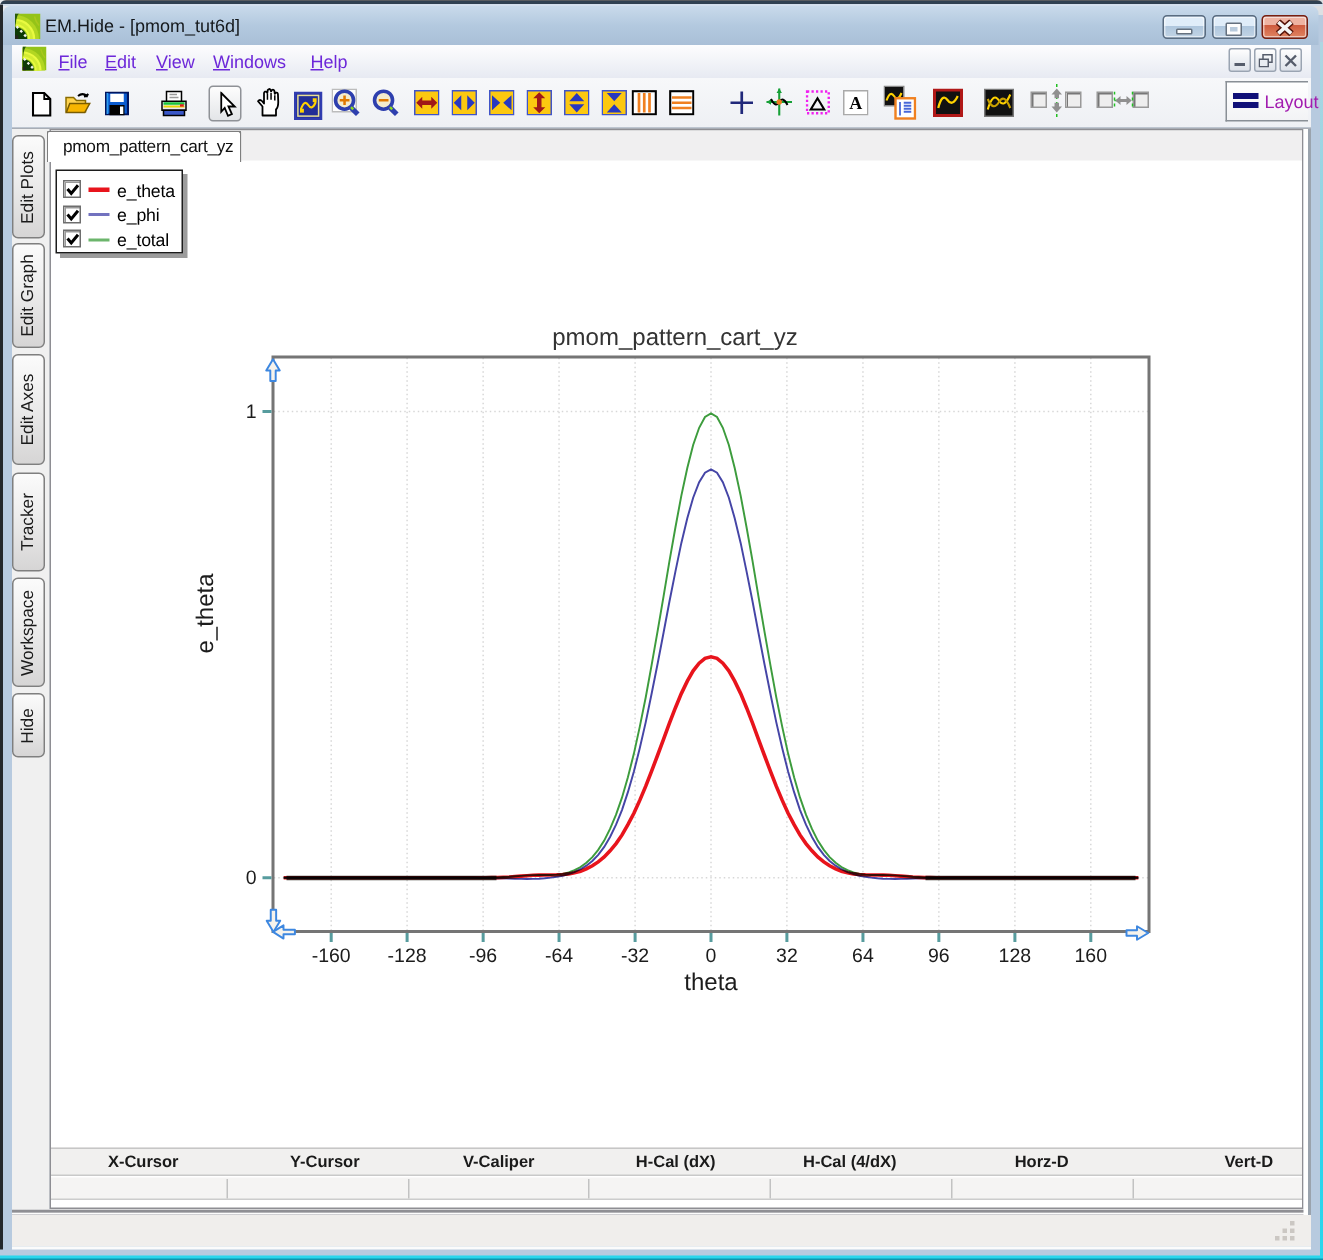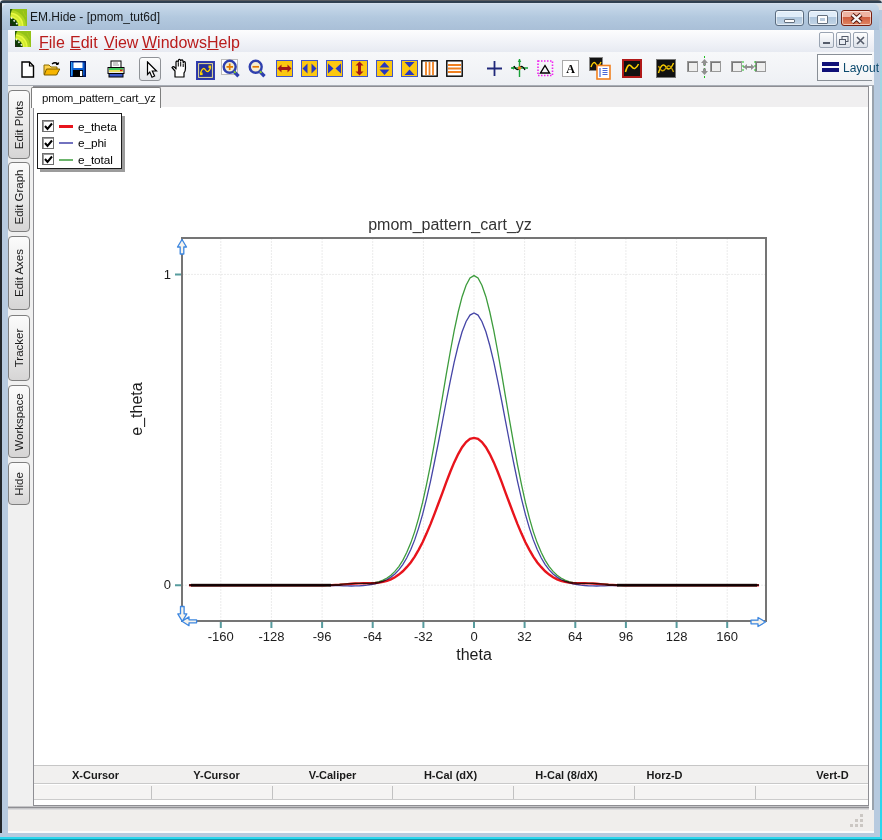--- a/index.html
+++ b/index.html
@@ -18,21 +18,21 @@
 
 .aero{top:10px;height:16px;border:1px solid #5a6c80;border-radius:3px;box-shadow:inset 0 0 0 1px rgba(255,255,255,.55)}
 #btnmin{left:775px;width:29px;background:linear-gradient(#e0edf9 45%,#aec6dd 45%,#c2d4e5)}
 #btnmax{left:808px;width:30px;background:linear-gradient(#e0edf9 45%,#aec6dd 45%,#c2d4e5)}
 #btncls{left:841px;width:31px;background:linear-gradient(#efb3a2 40%,#ce5a3d 40%,#e08562);border-color:#781e0e}
 #minbar{left:784px;top:19px;width:11px;height:4px;background:#fdfdfd;border:1px solid #64707e;border-radius:1px}
 #maxsq{left:817px;top:15px;width:11px;height:9px;background:#fdfdfd;border:1px solid #64707e;border-radius:1px}
 #maxsq i{position:absolute;left:2px;top:2px;width:5px;height:3px;background:#b8cadc;display:block}
 
 #menubar{left:8px;top:30px;width:866px;height:22px;background:linear-gradient(#fdfdfe,#e7eaf2);font-size:12px;color:#101010}
-.mi{position:absolute;top:34px;font-size:16px;color:#b91c1c}
+.mi{position:absolute;top:34px;font-size:12px;color:#6d28d9}
 .mi u{text-decoration:underline}
 
 .mdib{top:1px;width:15px;height:16px;border:1px solid #9aa4b2;border-radius:2px;background:linear-gradient(#fefefe,#dde2ea)}
 
 #toolbar{left:8px;top:52px;width:866px;height:34px;background:linear-gradient(#f7f8fa,#eef0f4);border-bottom:1px solid #a8adb5}
 
 #sidebar{left:8px;top:86px;width:25px;height:720px;background:#f0f0f0}
 #content{left:33px;top:86px;width:836px;height:720px;background:#fff;border:1px solid #8e8e93}
 #tabstrip{left:34px;top:87px;width:834px;height:20px;background:#f0eff0}
 #activetab{left:31px;top:87px;width:130px;height:21px;background:#fff;border:1px solid #7e7e7e;border-bottom:none;border-radius:2px 2px 0 0;font-size:11.5px;letter-spacing:-0.2px;color:#111;padding:4px 0 0 10px}
@@ -250,21 +250,21 @@
   </svg>
 <div class="abs" style="left:731px;top:61px;width:11px;height:11px;background:#eee;border:1px solid #999;box-shadow:inset 1px 1px 0 #777"></div>
 <div class="abs" style="left:755px;top:61px;width:11px;height:11px;background:#eee;border:1px solid #999;box-shadow:inset 1px 1px 0 #777"></div>
 <svg class="abs" style="left:742px;top:61px" width="14" height="12">
     <path d="M1 6 H13 M1 0 V12 M13 0 V12" stroke="#20c020" stroke-width="1" stroke-dasharray="2 2"></path>
     <path d="M1.5 6 L5 3 V5 H9 V3 L12.5 6 L9 9 V7 H5 V9 Z" fill="#909090"></path>
   </svg>
 <div class="abs" style="left:817px;top:54px;width:55px;height:27px;border:1px solid #898f96;border-right:none;background:linear-gradient(#fff,#f2f3f5)"></div>
 <div class="abs" style="left:822px;top:62px;width:17px;height:4px;background:#101078"></div>
 <div class="abs" style="left:822px;top:68px;width:17px;height:4px;background:#101078"></div>
-<div class="abs" style="left:843px;top:61px;font-size:12px;color:#0c4a6e;width:40px;overflow:hidden">Layout</div>
+<div class="abs" style="left:843px;top:61px;font-size:12px;color:#a21caf;width:40px;overflow:hidden">Layout</div>
 <div class="abs" id="sidebar"></div>
 <div class="abs" id="content"></div>
 <div class="abs" id="tabstrip"></div>
 <div class="abs" id="activetab">pmom_pattern_cart_yz</div>
 <div class="abs stab" style="top:90px;height:69px">
     <span>Edit Plots</span>
   </div>
 <div class="abs stab" style="top:162px;height:70px">
     <span>Edit Graph</span>
   </div>
@@ -348,22 +348,22 @@
       </span>
       <span class="lline" style="background:#6cb56c;height:2px;top:7.5px"></span>
       <span class="ltxt">e_total</span>
     </div>
 </div>
 <div class="abs" id="tblhead">
  <span class="th" style="left:2px">X-Cursor</span>
  <span class="th" style="left:123px">Y-Cursor</span>
  <span class="th" style="left:239px">V-Caliper</span>
  <span class="th" style="left:357px">H-Cal (dX)</span>
- <span class="th" style="left:473px">H-Cal (8/dX)</span>
- <span class="th" style="left:571px">Horz-D</span>
+ <span class="th" style="left:473px">H-Cal (4/dX)</span>
+ <span class="th" style="left:601px">Horz-D</span>
  <span class="th" style="left:739px">Vert-D</span>
 </div>
 <div class="abs" id="tblrow">
  <span class="vsep" style="left:117px"></span>
  <span class="vsep" style="left:238px"></span>
  <span class="vsep" style="left:358px"></span>
  <span class="vsep" style="left:479px"></span>
  <span class="vsep" style="left:600px"></span>
  <span class="vsep" style="left:721px"></span>
 </div>

